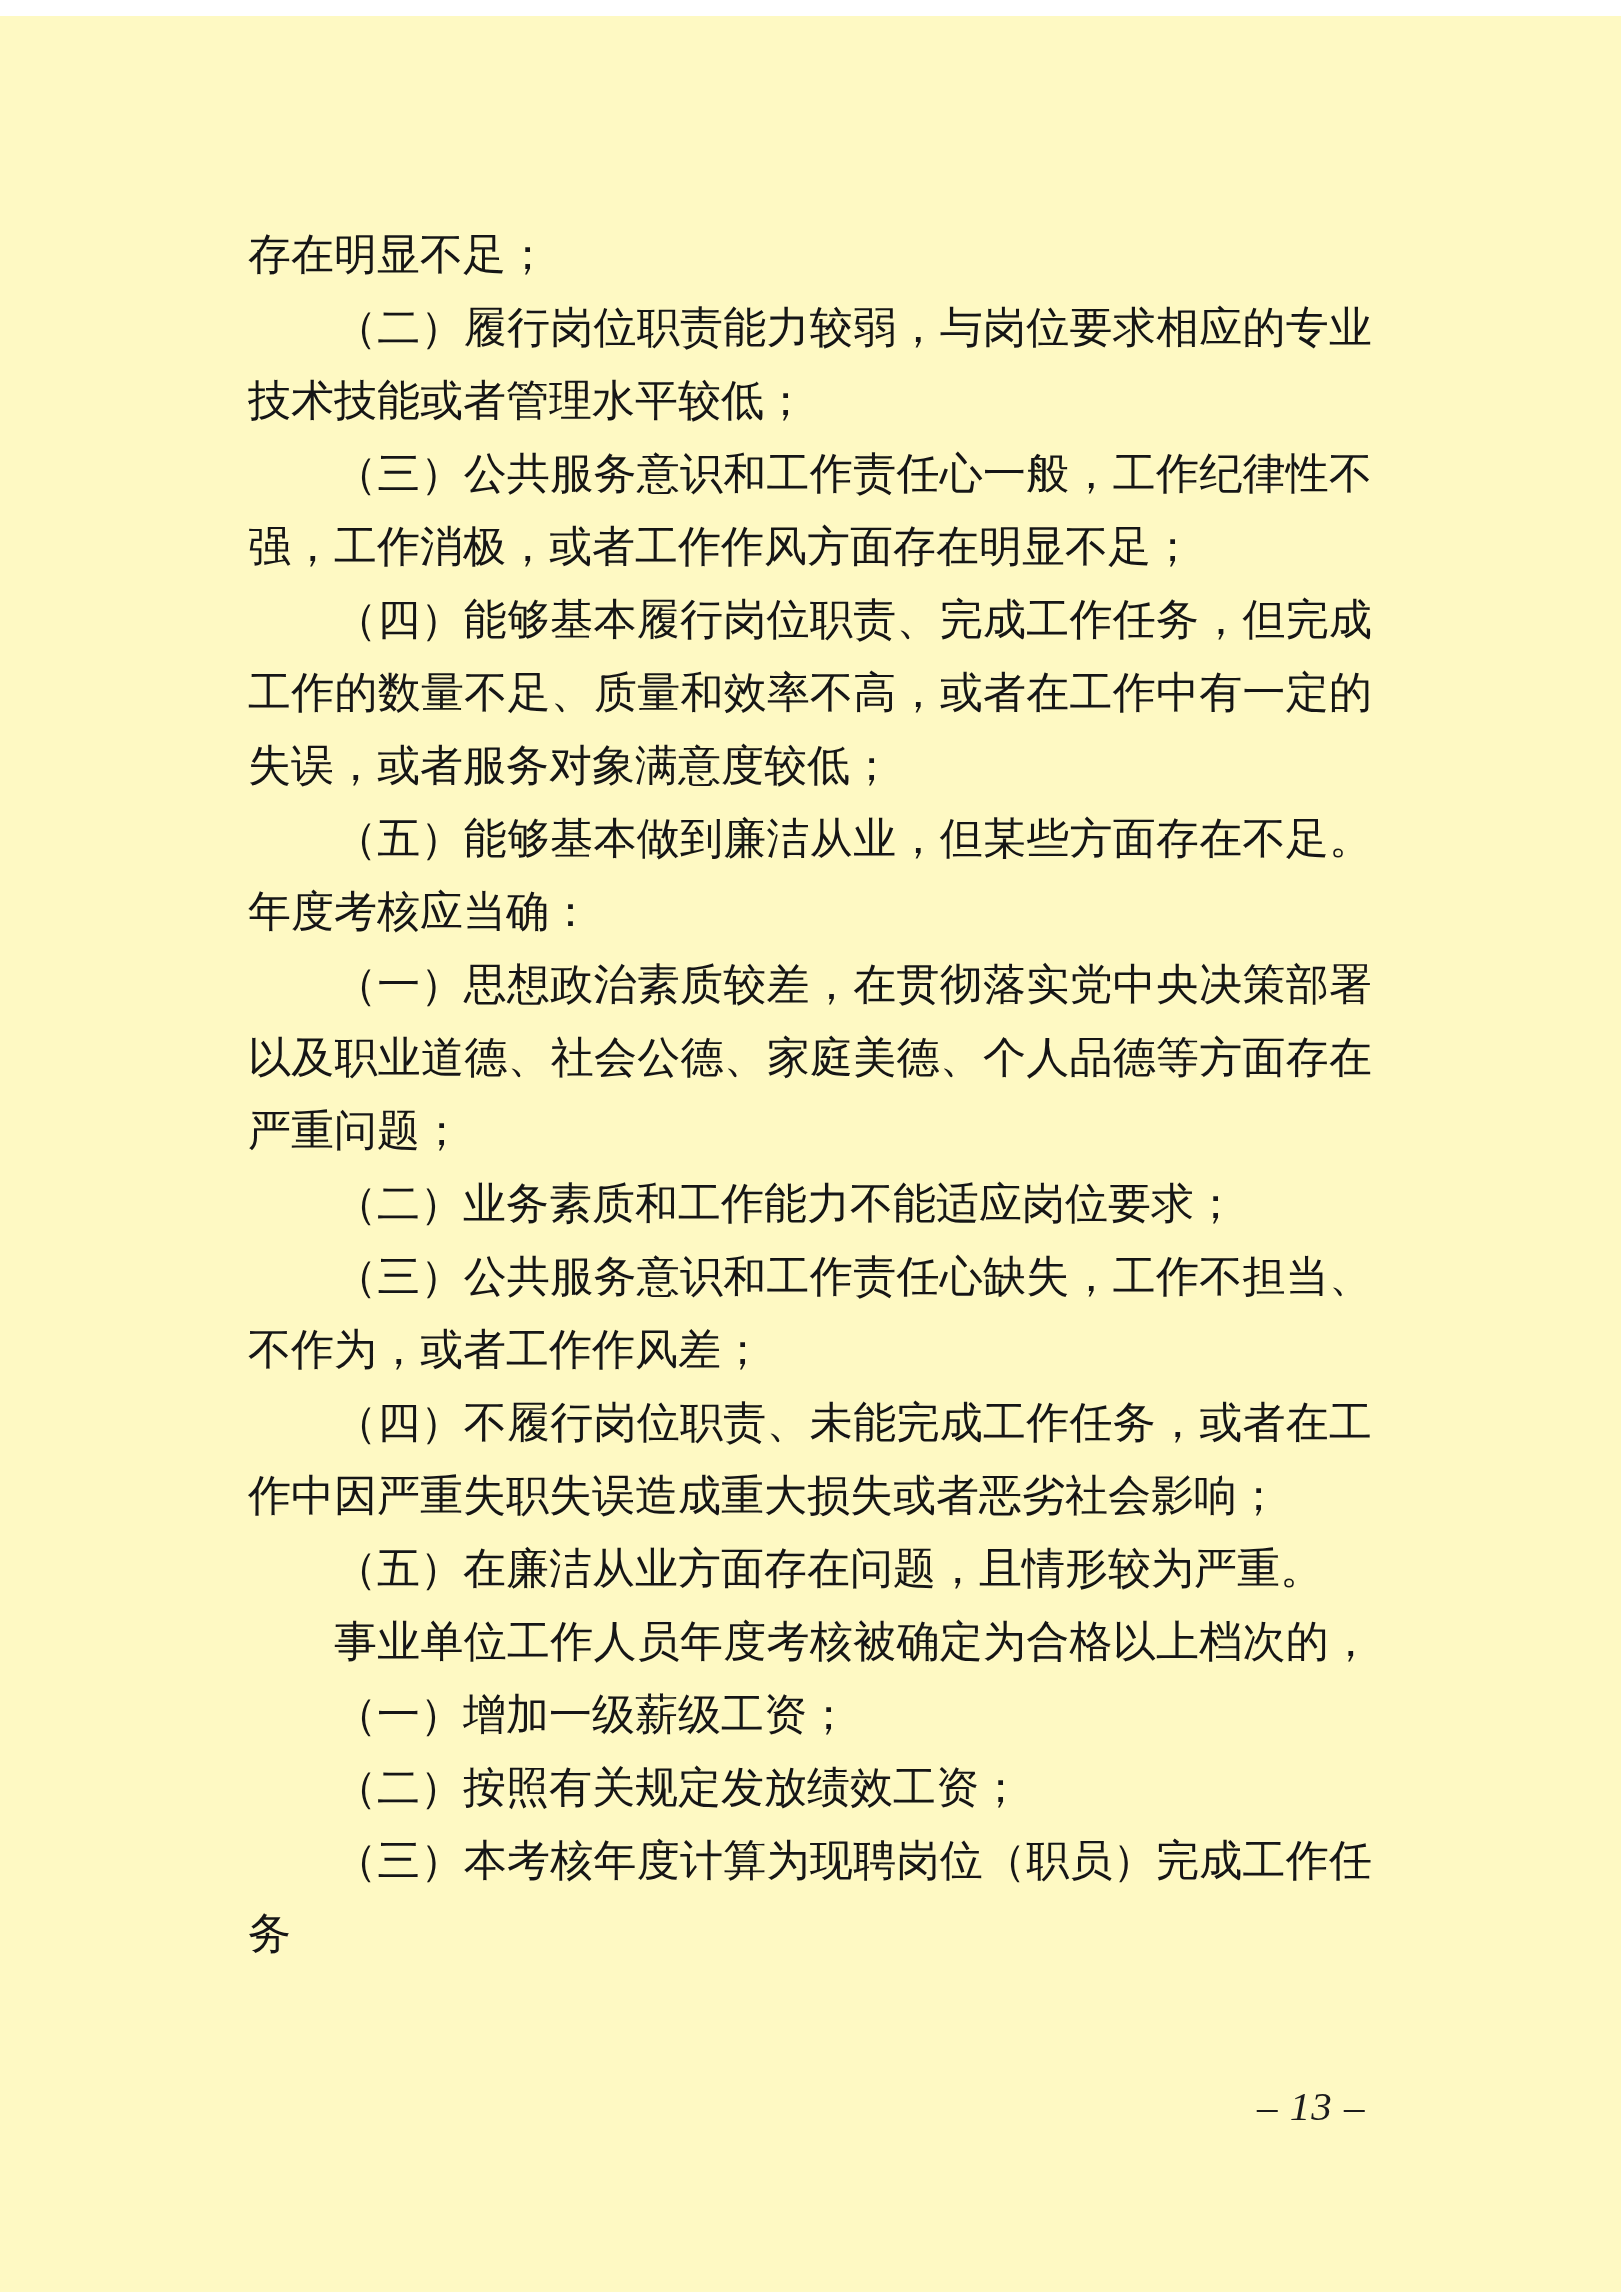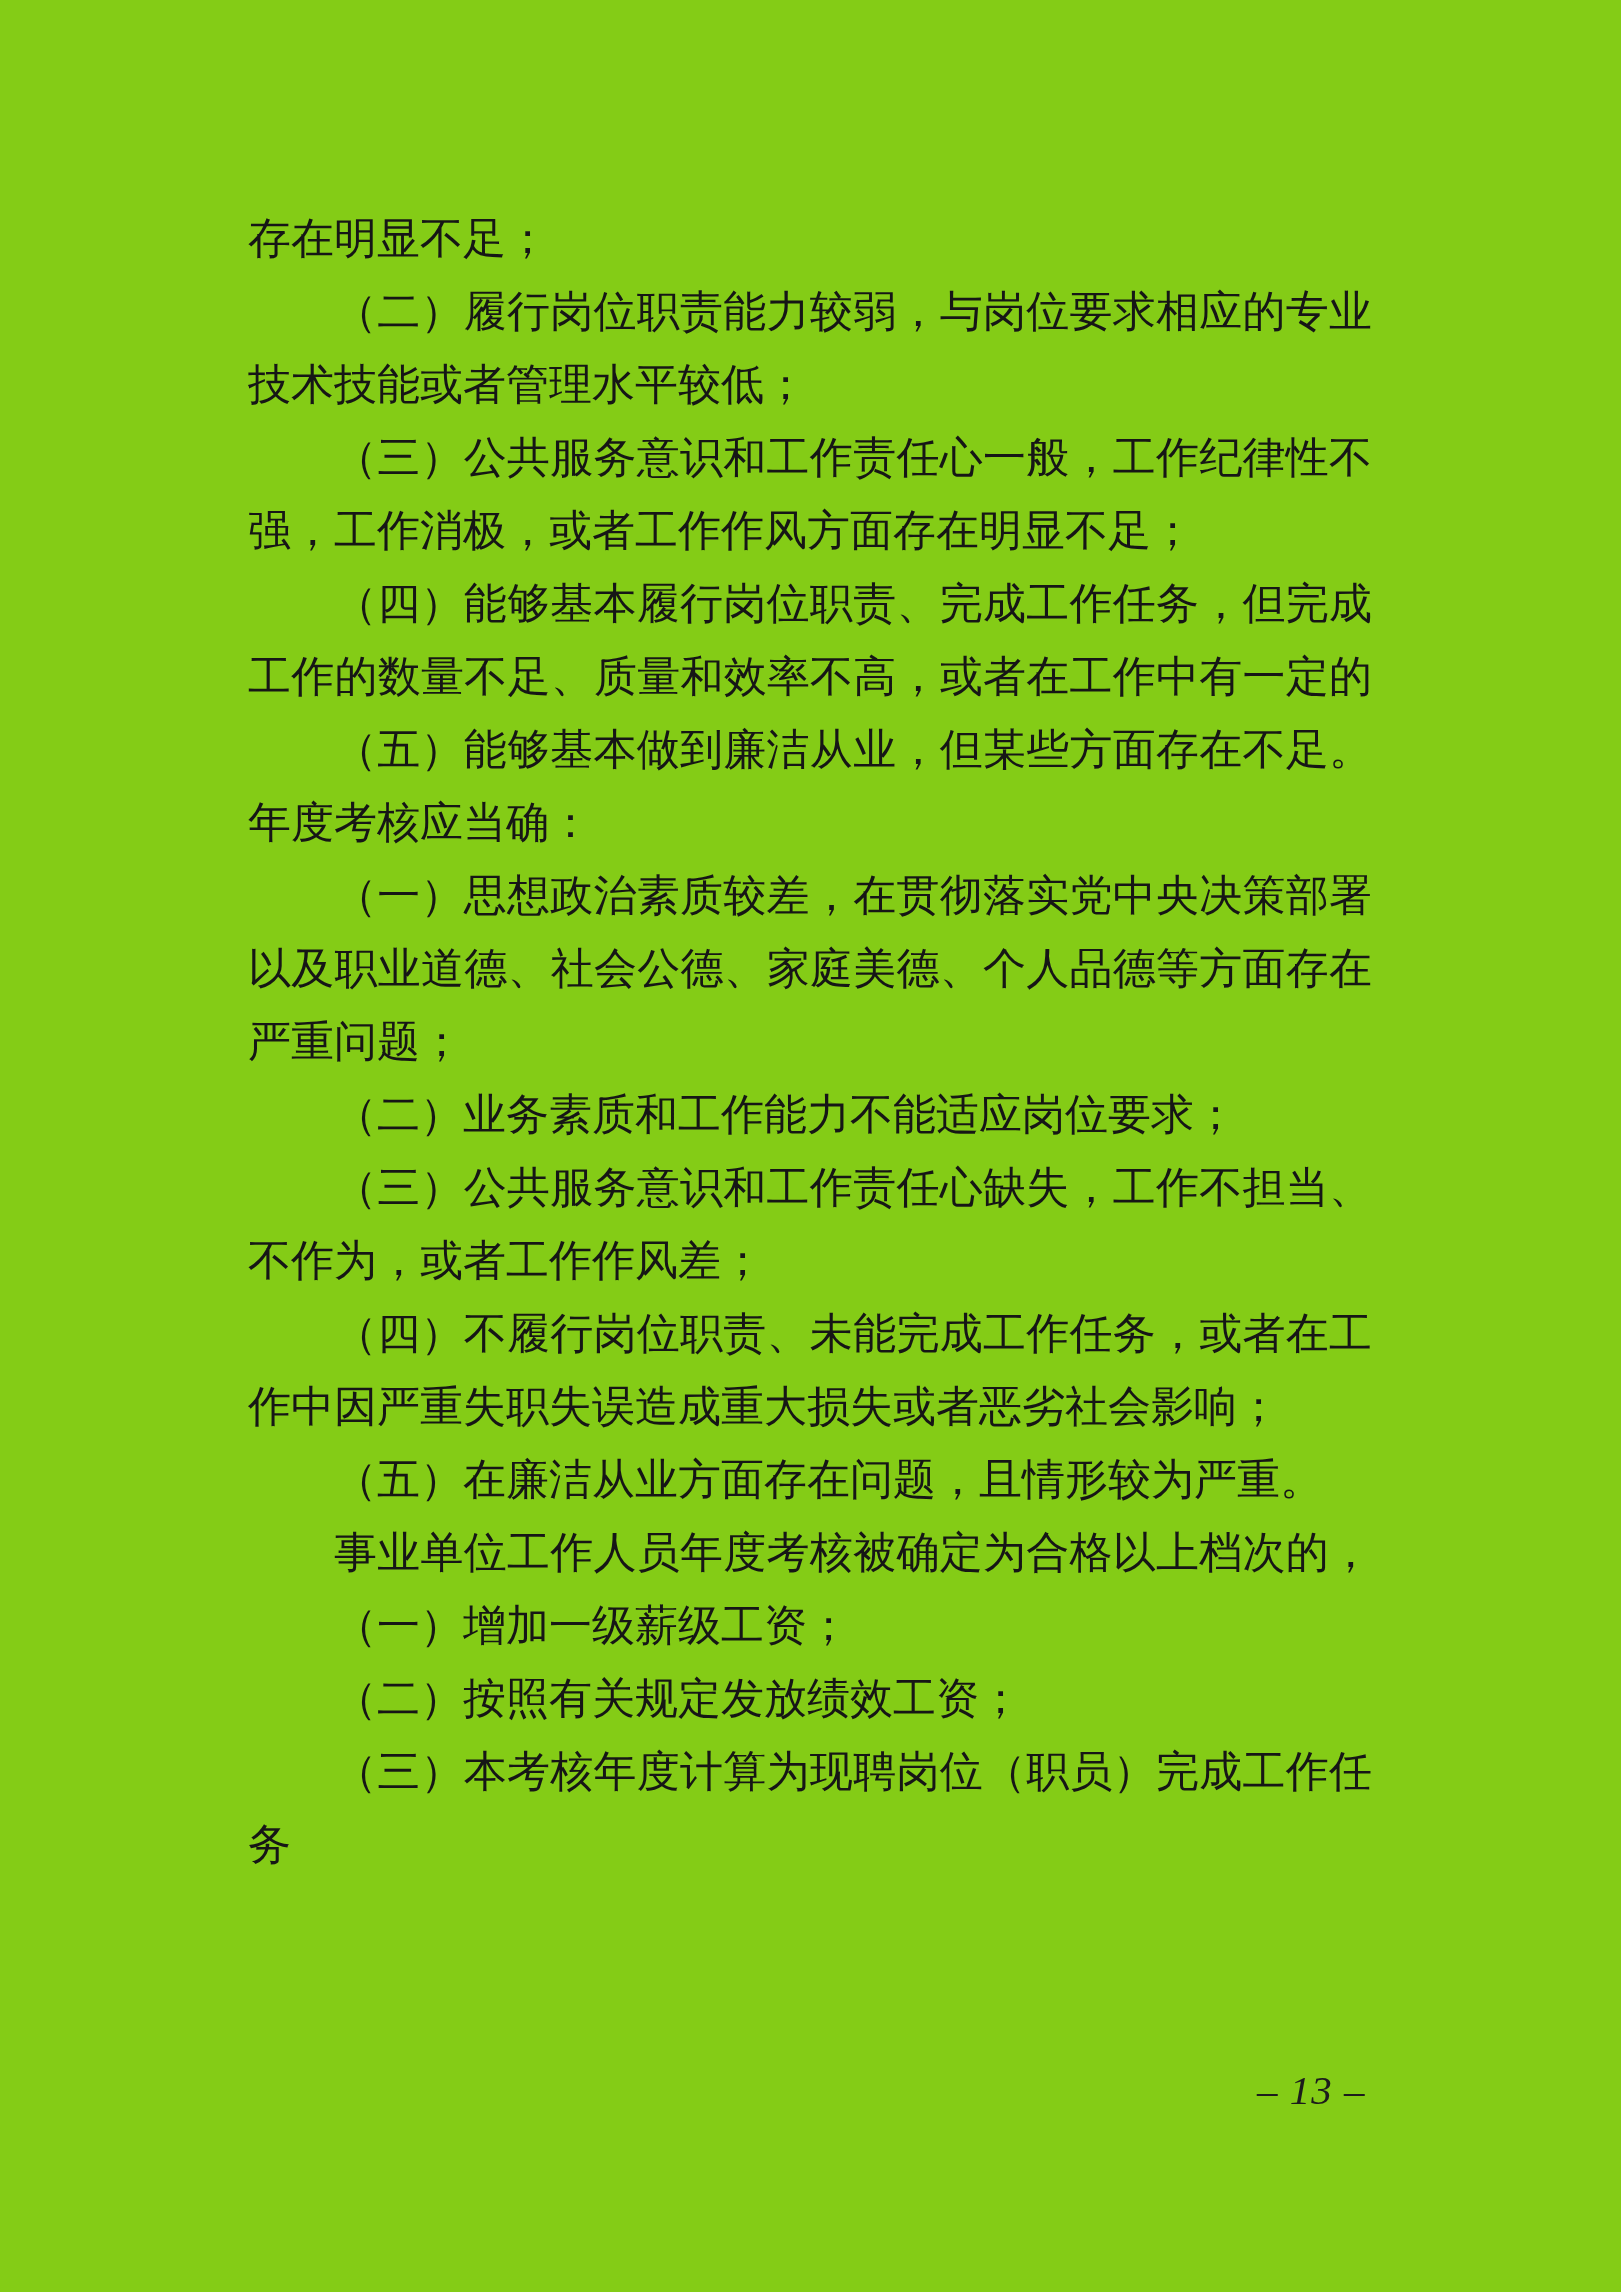--- a/index.html
+++ b/index.html
@@ -10,21 +10,22 @@
     width: 1621px;
     height: 2293px;
     position: relative;
     background: #ffffff;
     font-family: "Liberation Serif", serif;
     overflow: hidden;
   }
   .sheet {
     position: absolute;
     inset: 0;
-    background: #84cc16;
+    background: #fef9c3;
+    margin-top: 16px;
   }
   .text-block {
     position: absolute;
     left: 248px;
     top: 202px;
     width: 1124px;
     font-size: 43px;
     line-height: 73px;
     color: #161616;
     font-family: "Liberation Serif", serif;
@@ -59,20 +60,21 @@
 
 <div class="sheet">
   <div class="text-block" style="color: rgb(22, 22, 22);">
       <div class="line">存在明显不足；</div>
       <div class="line indent fill">（二）履行岗位职责能力较弱，与岗位要求相应的专业</div>
       <div class="line">技术技能或者管理水平较低；</div>
       <div class="line indent fill">（三）公共服务意识和工作责任心一般，工作纪律性不</div>
       <div class="line">强，工作消极，或者工作作风方面存在明显不足；</div>
       <div class="line indent fill">（四）能够基本履行岗位职责、完成工作任务，但完成</div>
       <div class="line fill">工作的数量不足、质量和效率不高，或者在工作中有一定的</div>
+      <div class="line">失误，或者服务对象满意度较低；</div>
       <div class="line indent fill">（五）能够基本做到廉洁从业，但某些方面存在不足。</div>
       <div class="line">年度考核应当确：</div>
       <div class="line indent fill">（一）思想政治素质较差，在贯彻落实党中央决策部署</div>
       <div class="line fill">以及职业道德、社会公德、家庭美德、个人品德等方面存在</div>
       <div class="line">严重问题；</div>
       <div class="line indent">（二）业务素质和工作能力不能适应岗位要求；</div>
       <div class="line indent fill">（三）公共服务意识和工作责任心缺失，工作不担当、</div>
       <div class="line">不作为，或者工作作风差；</div>
       <div class="line indent fill">（四）不履行岗位职责、未能完成工作任务，或者在工</div>
       <div class="line">作中因严重失职失误造成重大损失或者恶劣社会影响；</div>

